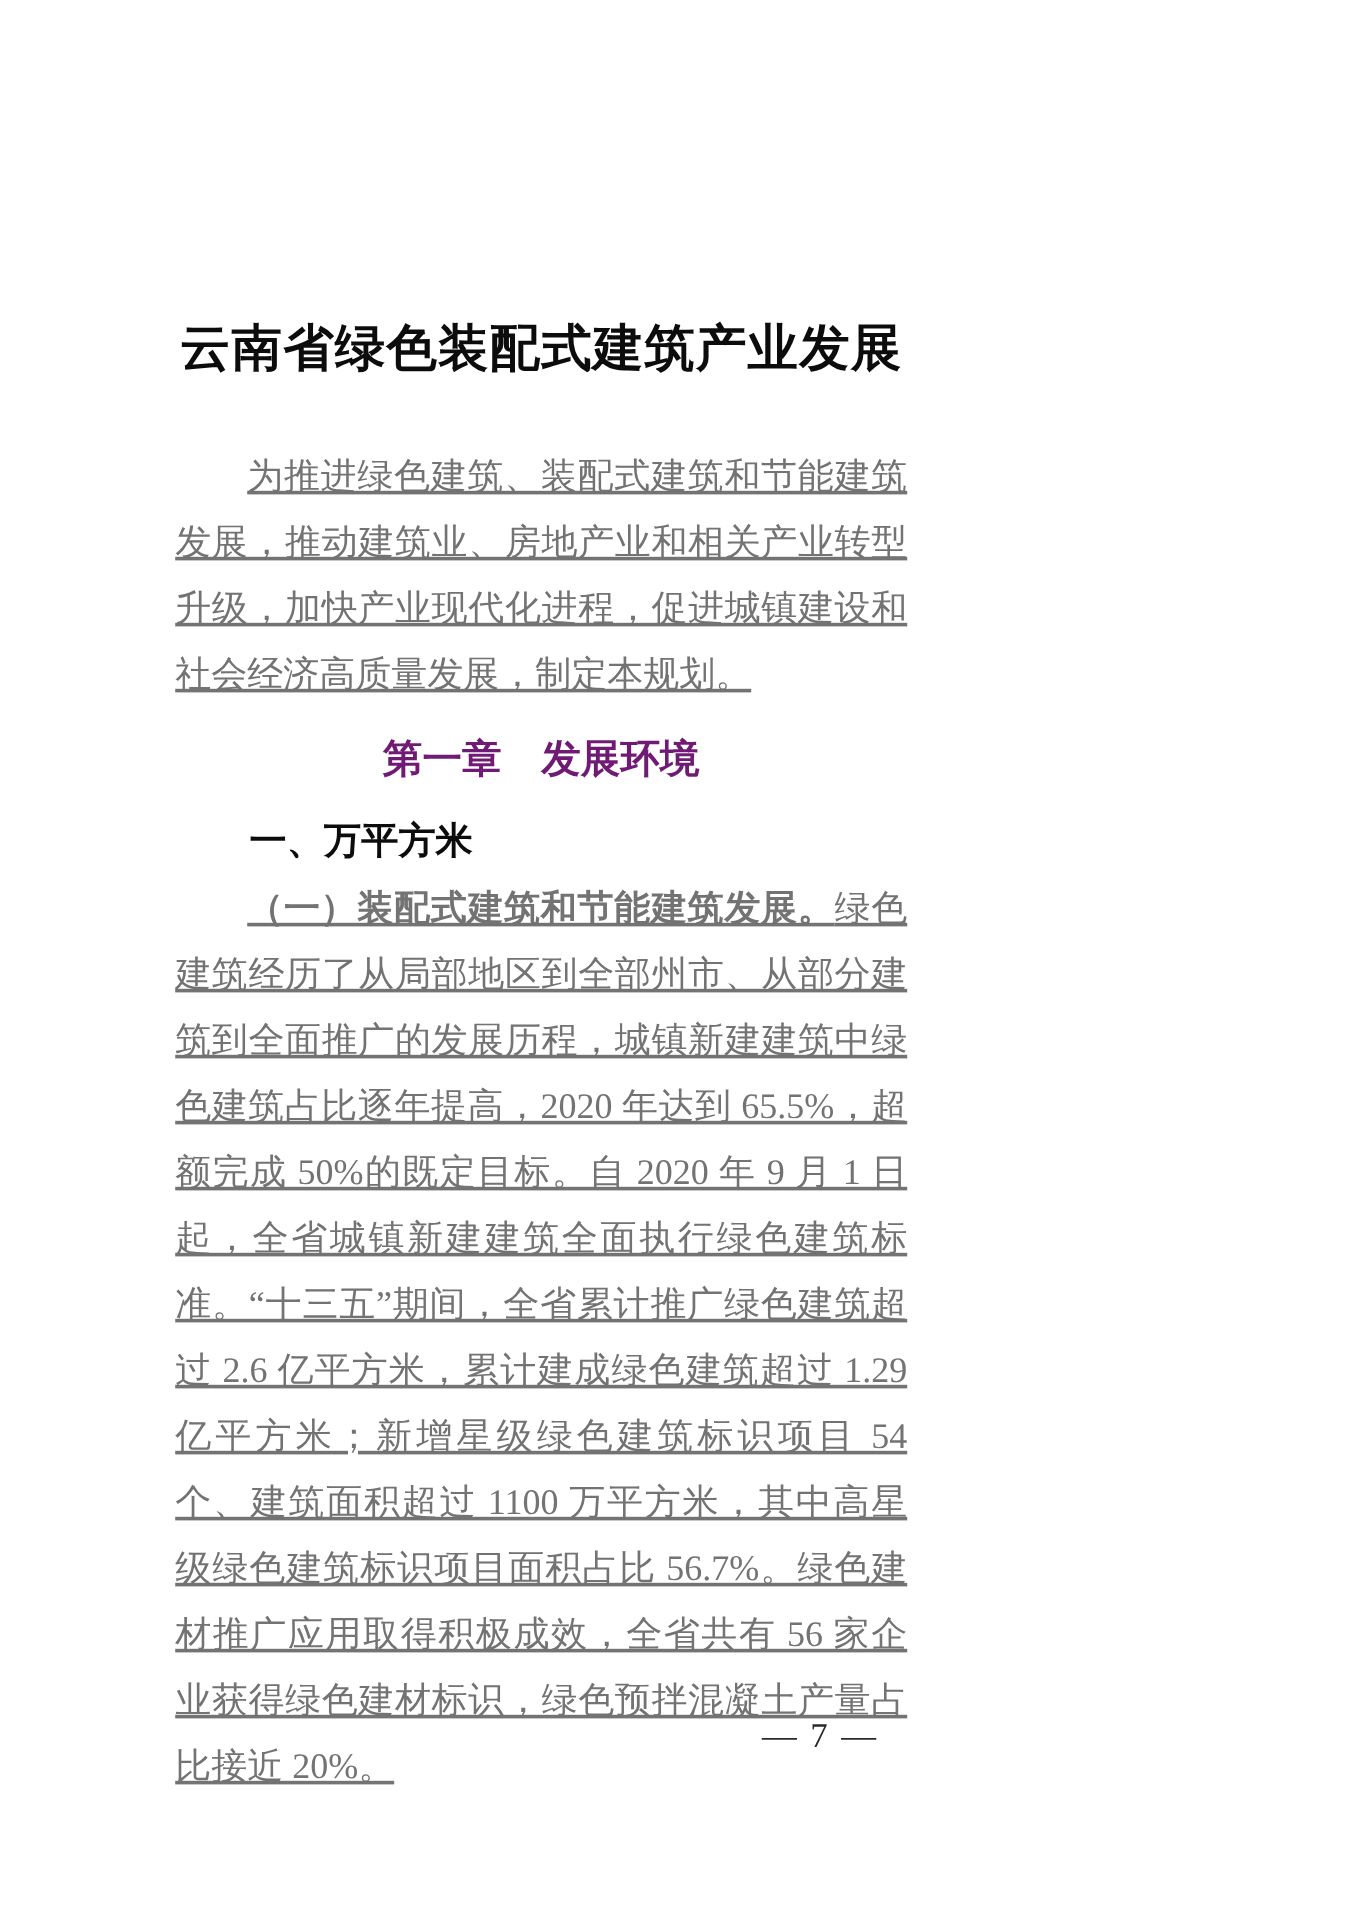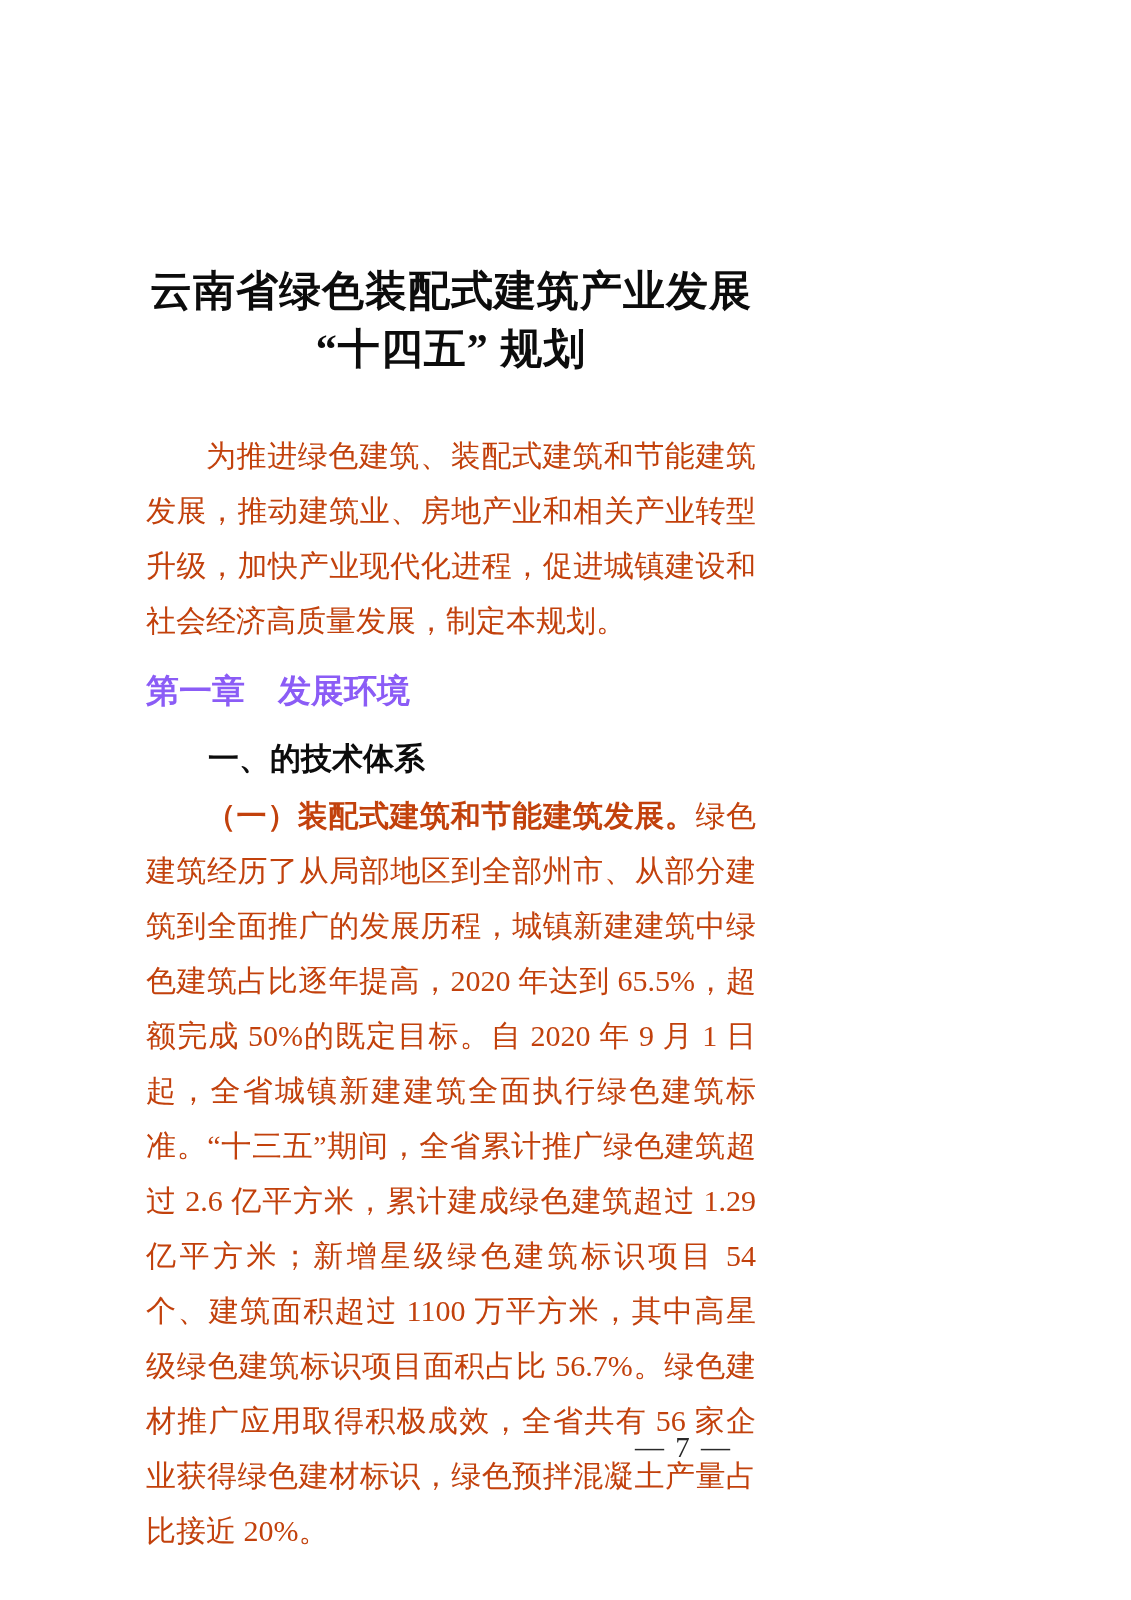--- a/index.html
+++ b/index.html
@@ -32,28 +32,30 @@
     color: #0c0c0c;
   }
   .title-line { display: block; }
   .body-para {
     margin: 0;
     font-size: 30px;
     line-height: 55px;
     text-align: justify;
     text-align-last: left;
     text-indent: 2em;
-    color: #c2410c;
+    color: #737373;
+    text-decoration: underline;
   }
   .chapter-heading {
     margin: 14px 0 0 0;
+    text-align: center;
     font-size: 33px;
     line-height: 58px;
     font-weight: 700;
-    color: #8b5cf6;
+    color: #701a75;
   }
   .section-heading {
     margin: 10px 0 0 0;
     font-size: 31px;
     line-height: 58px;
     font-weight: 700;
     font-family: "Liberation Sans", sans-serif;
     text-indent: 2em;
     color: #0c0c0c;
   }
@@ -67,27 +69,26 @@
     color: #2a2a2a;
   }
 </style>
 </head>
 <body>
 
 <div class="page">
 
   <h1 class="doc-title">
     <span class="title-line">云南省绿色装配式建筑产业发展</span>
-    <span class="title-line">“十四五” 规划</span>
   </h1>
 
   <p class="body-para">为推进绿色建筑、装配式建筑和节能建筑发展，推动建筑业、房地产业和相关产业转型升级，加快产业现代化进程，促进城镇建设和社会经济高质量发展，制定本规划。</p>
 
   <h2 class="chapter-heading">第一章　发展环境</h2>
 
-  <h3 class="section-heading">一、的技术体系</h3>
+  <h3 class="section-heading">一、万平方米</h3>
 
   <p class="body-para"><span class="lead">（一）装配式建筑和节能建筑发展。</span><span>绿色建筑经历了从局部地区到全部州市、从部分建筑到全面推广的发展历程，城镇新建建筑中绿色建筑占比逐年提高，2020 年达到 65.5%，超额完成 50%的既定目标。自 2020 年 9 月 1 日起，全省城镇新建建筑全面执行绿色建筑标准。“十三五”期间，全省累计推广绿色建筑超过 2.6 亿平方米，累计建成绿色建筑超过 1.29 亿平方米；新增星级绿色建筑标识项目 54 个、建筑面积超过 1100 万平方米，其中高星级绿色建筑标识项目面积占比 56.7%。绿色建材推广应用取得积极成效，全省共有 56 家企业获得绿色建材标识，绿色预拌混凝土产量占比接近 20%。</span></p>
 
 
   <div class="page-footer">— 7 —</div>
 
 </div>
 
 </body></html>

